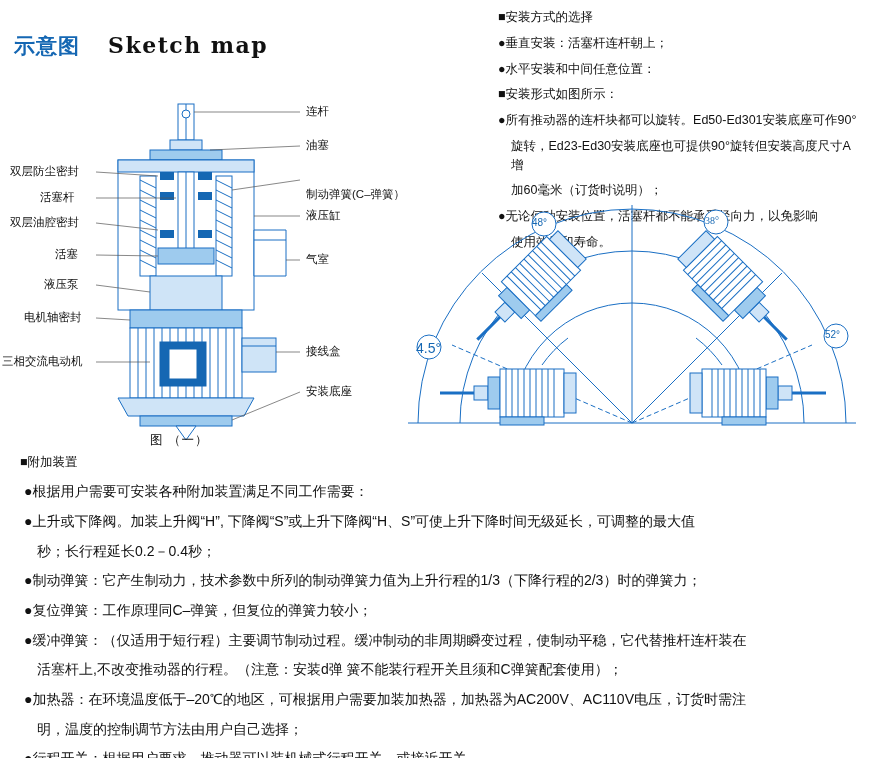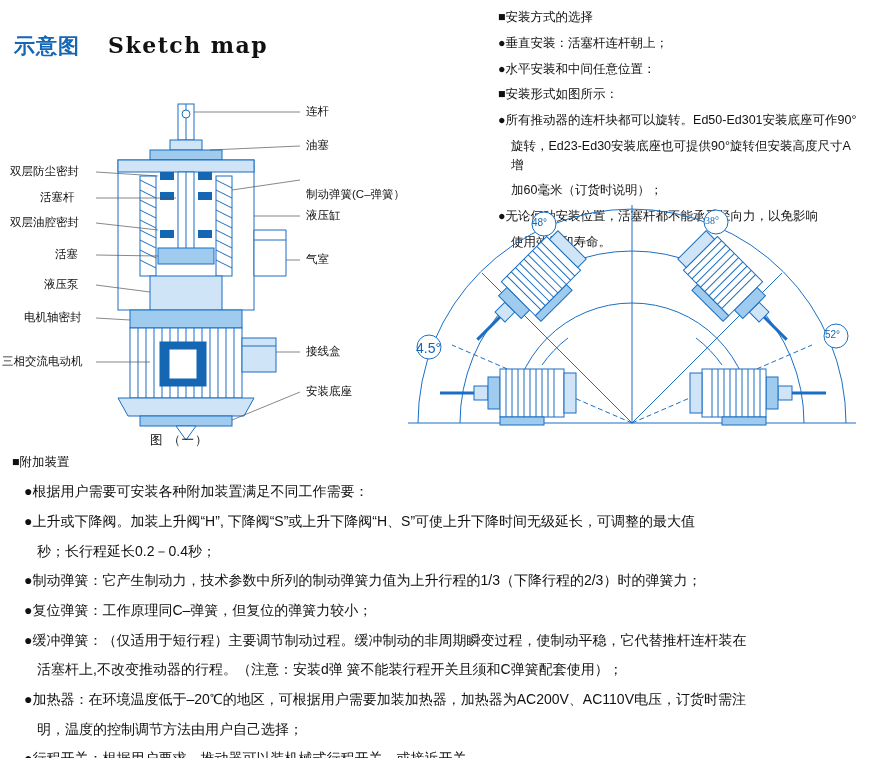--- a/index.html
+++ b/index.html
@@ -102,21 +102,21 @@
 
   
   .notes-bottom {
     position: absolute;
     left: 8px;
     top: 452px;
     width: 852px;
   }
   .notes-bottom .head {
     font-size: 12.5px;
-    margin: 0 0 8px 4px;
+    margin: 0 0 8px 12px;
     color: #111;
   }
   .notes-bottom p {
     margin: 0 0 7px 16px;
     font-size: 14px;
     line-height: 1.62;
     color: #111;
     text-align: justify;
   }
   .notes-bottom p.cont {

